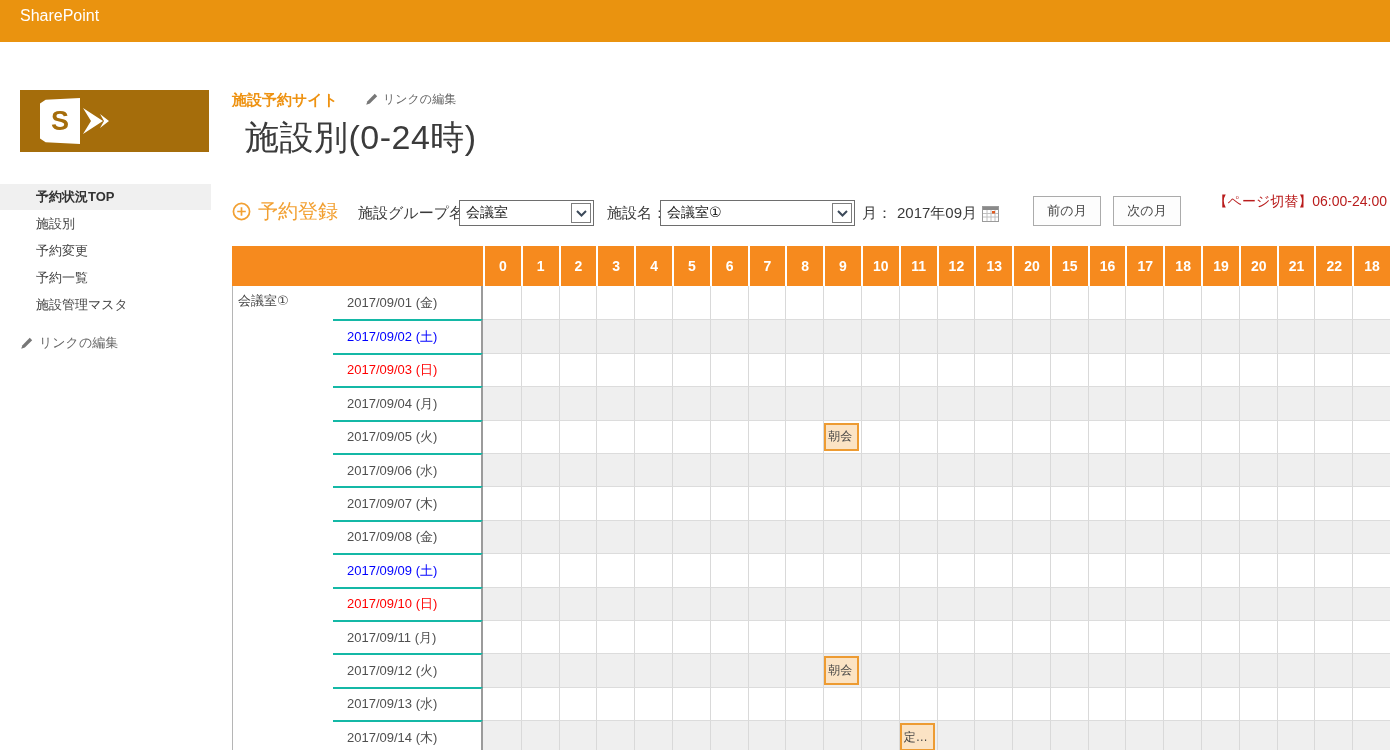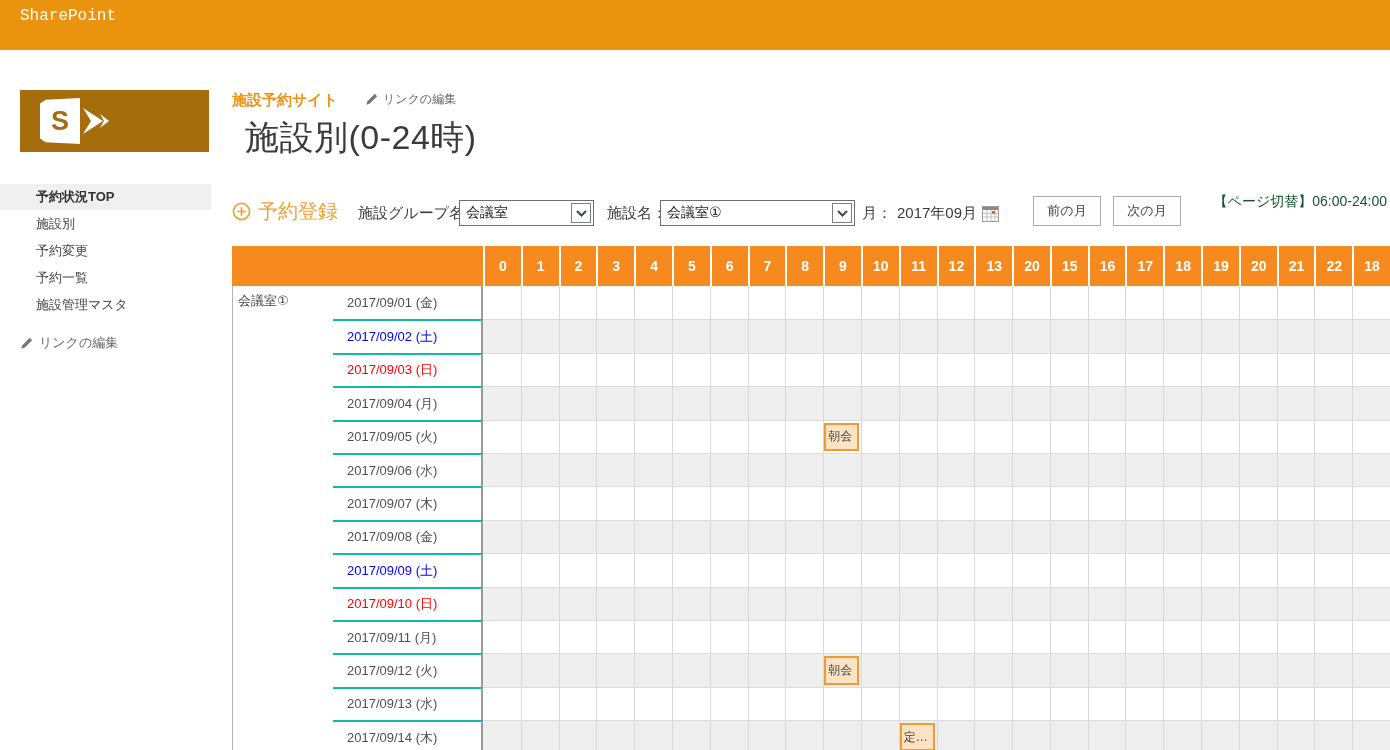--- a/index.html
+++ b/index.html
@@ -1,20 +1,20 @@
 <!DOCTYPE html>
 <html><head>
 <meta charset="utf-8">
 <style>
   html,body{margin:0;padding:0;}
   body{font-family:"Liberation Sans","DejaVu Sans",sans-serif;background:#fff;}
   .stage{position:relative;width:1390px;height:750px;overflow:hidden;background:#fff;}
 
   
-  .suite-bar{position:absolute;left:0;top:0;width:1390px;height:50px;background:#EA930F;font-family:Liberation Mono, monospace;}
+  .suite-bar{position:absolute;left:0;top:0;width:1390px;height:42px;background:#EA930F;}
   .brand{position:absolute;left:20px;top:7px;color:#fff;font-size:16px;}
 
   
   .ribbon{position:absolute;left:0;top:34px;width:1390px;height:37px;background:#F1F1F1;}
   .ribbon-tab{position:absolute;top:11px;font-size:12.5px;color:#444;cursor:pointer;}
   .tab-browse{left:20px;}
   .tab-page{left:72px;}
 
   
   .logo{position:absolute;left:20px;top:90px;width:189px;height:62px;background:#A56D0B;cursor:pointer;}
@@ -44,21 +44,21 @@
     display:flex;align-items:center;font-size:14px;color:#222;padding-left:6px;cursor:pointer;}
   .sel-group{left:459px;width:135px;}
   .sel-facility{left:660px;width:195px;}
   .sel-arrow{margin-left:auto;margin-right:2px;width:20px;height:20px;border:1px solid #7E7E7E;box-sizing:border-box;
     display:flex;align-items:center;justify-content:center;background:#fff;}
   .month-group{position:absolute;left:862px;top:204px;display:flex;align-items:center;gap:5px;font-size:15px;color:#3A3A3A;}
   .btn{position:absolute;top:196px;width:68px;height:30px;background:#FDFDFD;border:1px solid #ABABAB;box-sizing:border-box;
     font-size:13px;color:#444;text-align:center;line-height:28px;cursor:pointer;}
   .btn-prev{left:1033px;}
   .btn-next{left:1113px;}
-  .page-switch{position:absolute;right:3px;top:193px;font-size:14px;color:#14532d;cursor:pointer;}
+  .page-switch{position:absolute;right:3px;top:193px;font-size:14px;color:#b91c1c;cursor:pointer;}
 
   
   .schedule{position:absolute;left:232px;top:246px;width:1158px;}
   .sch-row{display:grid;grid-template-columns:101px 150px repeat(24,1fr);}
   .sch-head{height:40px;}
   .sch-row.body{height:33.4px;}
   .corner{grid-column:1 / span 2;background:#F68A1E;}
   .h-cell{background:#F68A1E;border-left:2px solid #fff;color:#fff;font-size:14px;font-weight:bold;
     display:flex;align-items:center;justify-content:center;}
   .fac{background:#fff;border-left:1px solid #B5B5B5;font-size:13px;color:#444;padding:6px 0 0 5px;box-sizing:border-box;}

